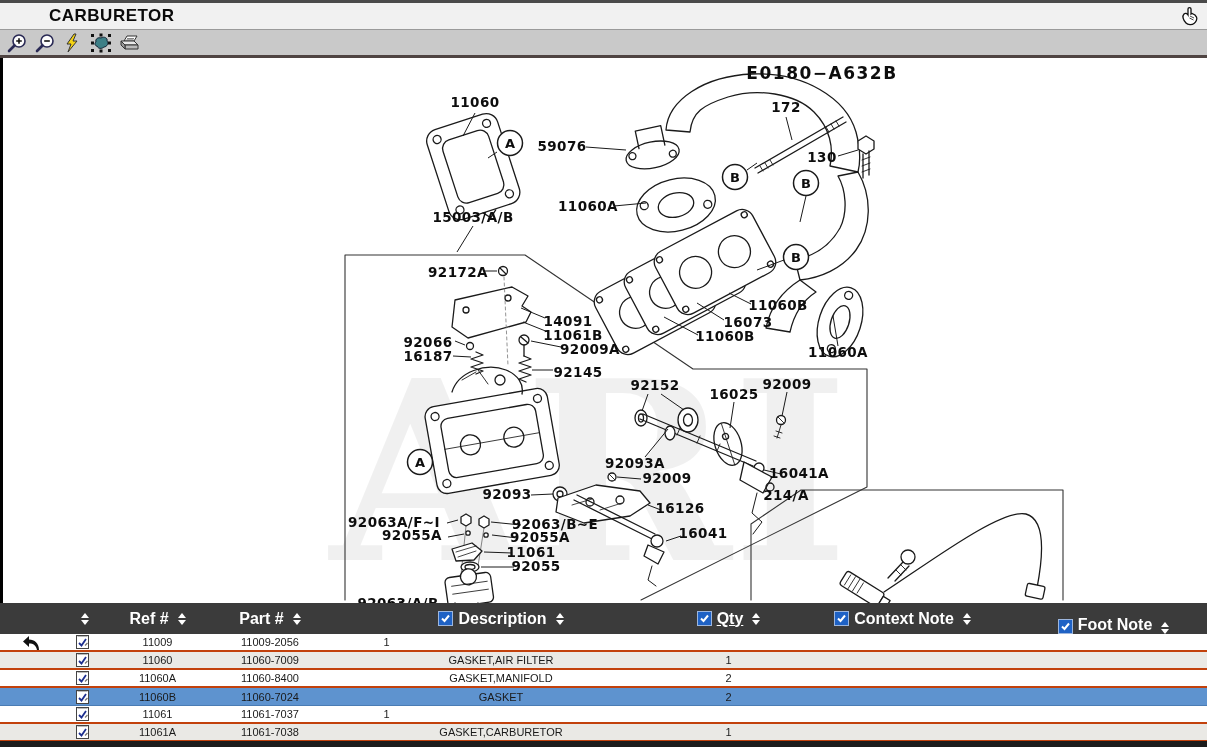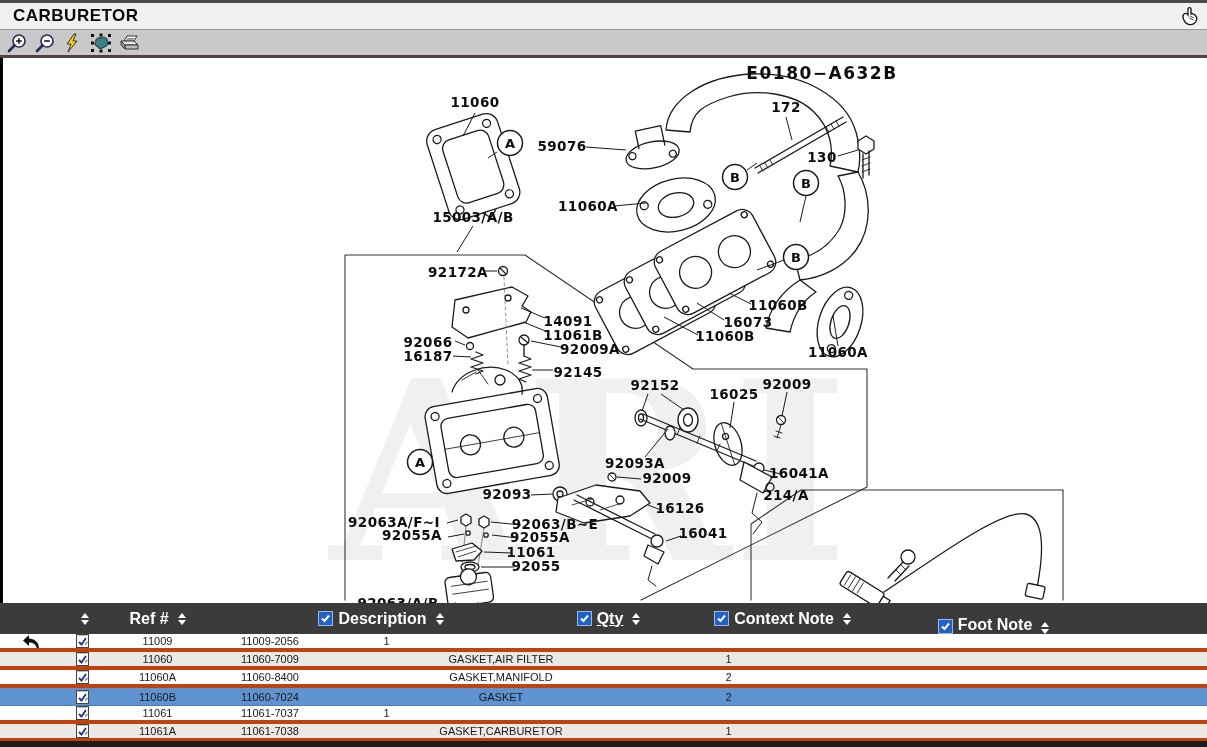--- a/index.html
+++ b/index.html
@@ -2,21 +2,21 @@
 <html><head>
 <meta charset="utf-8">
 <style>
   html,body{margin:0;padding:0;background:#888;}
   .window{position:relative;width:1207px;height:747px;background:#fff;overflow:hidden;
           font-family:"Liberation Sans",sans-serif;}
   
   .titlebar{position:absolute;left:0;top:0;width:1207px;height:30px;background:#f1f1f1;
             border-top:3px solid #4a4a4a;border-bottom:1px solid #9a9a9a;box-sizing:border-box;
             display:flex;align-items:center;}
-  .titlebar .title{font-size:17px;font-weight:bold;color:#0a0a0a;padding-left:13px;letter-spacing:.5px;}
+  .titlebar .title{font-size:17px;font-weight:bold;color:#0a0a0a;padding-left:13px;letter-spacing:.5px;margin-left:36px;}
   .titlebar .corner{margin-left:auto;margin-right:6px;width:22px;height:22px;}
   
   .toolbar{position:absolute;left:0;top:30px;width:1207px;height:28px;background:#c9c9c9;
            border-bottom:3px solid #4f4442;box-sizing:border-box;display:flex;align-items:center;gap:4px;padding-left:5px;}
   .tbtn{width:24px;height:22px;border:none;background:transparent;padding:1px;cursor:pointer;}
   .tbtn svg{display:block;}
   
   .diagram{position:absolute;left:0;top:58px;width:1207px;height:545px;background:#fff;
            border-left:3px solid #000;box-sizing:border-box;overflow:hidden;}
   .diagram svg{display:block;}
@@ -26,21 +26,21 @@
   text.wm{font-family:"DejaVu Serif",serif;font-weight:bold;font-size:250px;fill:#000;opacity:.055;}
   
   .ptable{position:absolute;left:0;top:603px;width:1207px;}
   .thead{display:flex;height:31px;background:#3b3b3b;color:#fff;font-size:16px;font-weight:bold;align-items:center;}
   .hcell{display:flex;align-items:center;justify-content:center;gap:5px;box-sizing:border-box;height:100%;position:relative;cursor:pointer;}
   .sorter{display:inline-flex;flex-direction:column;gap:2px;margin-left:4px;}
   .sorter .up{width:0;height:0;border-left:4px solid transparent;border-right:4px solid transparent;border-bottom:5px solid #fff;}
   .sorter .dn{width:0;height:0;border-left:4px solid transparent;border-right:4px solid transparent;border-top:5px solid #fff;}
   .hchk{width:13px;height:13px;background:#1f62c5;border:1px solid #9db6dd;display:inline-flex;align-items:center;justify-content:center;}
   .hchk svg{display:block;}
-  .trow{display:flex;height:18px;align-items:center;font-size:11px;color:#1a1a1a;border-bottom:4px solid #c2410c;box-sizing:border-box;background:#fff;cursor:pointer;}
+  .trow{display:flex;height:18px;align-items:center;font-size:11px;color:#1a1a1a;border-bottom:2px solid #c2410c;box-sizing:border-box;background:#fff;cursor:pointer;}
   .trow.alt{background:#eae9e5;}
   .trow.sel{background:#5e93cf;border-bottom:1px solid #4a7cb4;}
   .tcell{display:flex;align-items:center;justify-content:center;box-sizing:border-box;height:100%;overflow:hidden;white-space:nowrap;}
   .bottombar{position:absolute;left:0;top:741px;width:1207px;height:6px;background:#1c1c1c;}
 </style>
 </head>
 <body>
 
 <div class="window">
 
@@ -382,20 +382,27 @@
             <span class="dn"></span>
           </span>
         </div>
         <div class="hcell" style="width: 105px;">
           <span>Ref #</span>
           <span class="sorter">
             <span class="up"></span>
             <span class="dn"></span>
           </span>
         </div>
+        <div class="hcell" style="width: 120px;">
+          <span>Part #</span>
+          <span class="sorter">
+            <span class="up"></span>
+            <span class="dn"></span>
+          </span>
+        </div>
         <div class="hcell" style="width: 342px;">
           <span class="hchk">
             <svg width="11" height="11" viewBox="0 0 11 11">
               <path d="M2,5.5 L4.5,8 L9,2.5" stroke="#fff" stroke-width="2" fill="none"></path>
             </svg>
           </span>
           <span>Description</span>
           <span class="sorter">
             <span class="up"></span>
             <span class="dn"></span>

